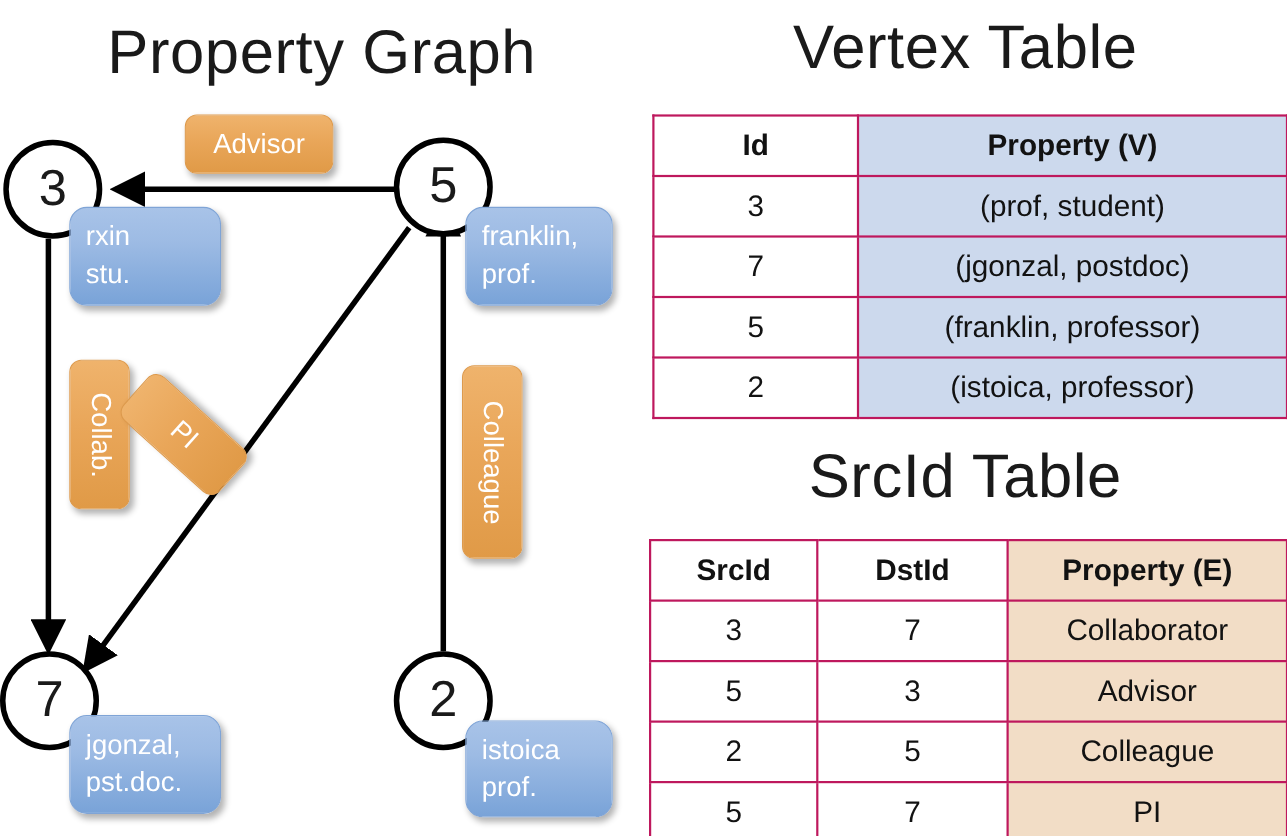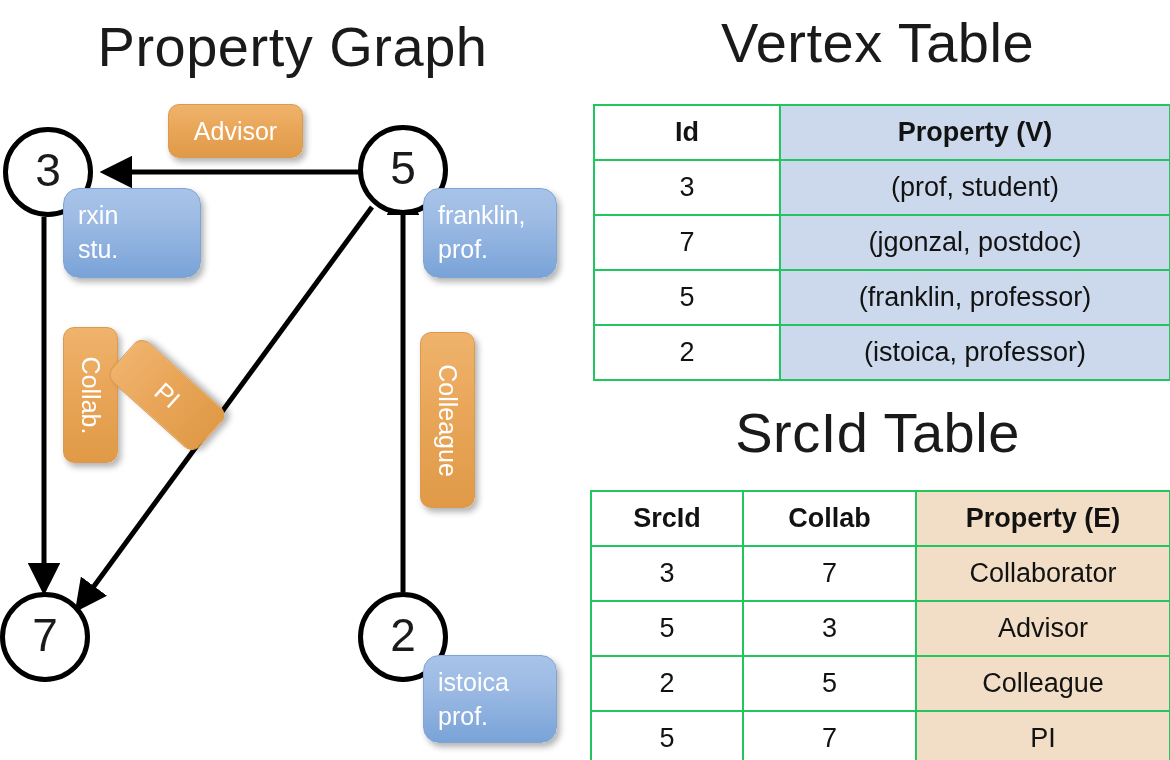--- a/index.html
+++ b/index.html
@@ -99,21 +99,21 @@
     transform: rotate(90deg);
   }
 
   
   table.grid {
     position: absolute;
     border-collapse: collapse;
     table-layout: fixed;
   }
   table.grid td, table.grid th {
-    border: 2px solid #22c55e;
+    border: 2px solid #be185d;
     text-align: center;
     font-family: "Liberation Sans", sans-serif;
     font-weight: 300;
     font-size: 27px;
     color: #121212;
     padding: 0;
     height: 53px;
     white-space: nowrap;
   }
   table.grid th {
@@ -168,20 +168,24 @@
   <div class="prop-box" style="left:63px;  top:108px; width:138px; height:90px;">
     <span class="ln">rxin</span>
     <span class="ln">stu.</span>
   </div>
 
   <div class="prop-box" style="left:423px; top:108px; width:134px; height:90px;">
     <span class="ln">franklin,</span>
     <span class="ln">prof.</span>
   </div>
 
+  <div class="prop-box" style="left:63px;  top:570px; width:138px; height:90px;">
+    <span class="ln">jgonzal,</span>
+    <span class="ln">pst.doc.</span>
+  </div>
 
   <div class="prop-box" style="left:423px; top:575px; width:134px; height:88px;">
     <span class="ln">istoica</span>
     <span class="ln">prof.</span>
   </div>
 
   <div class="edge-label" style="left:168px; top:24px; width:135px; height:54px;">
     <span>Advisor</span>
   </div>
 
@@ -231,21 +235,21 @@
 
 <table class="grid" id="edge-table">
   <colgroup>
       <col style="width:152px">
       <col style="width:173px">
       <col style="width:254px">
     </colgroup>
   <thead>
     <tr>
       <th class="cell-white">SrcId</th>
-      <th class="cell-white">Collab</th>
+      <th class="cell-white">DstId</th>
       <th class="cell-orange">Property (E)</th>
     </tr>
   </thead>
   <tbody>
     <tr>
       <td class="cell-white">3</td>
       <td class="cell-white">7</td>
       <td class="cell-orange">Collaborator</td>
     </tr>
     <tr>

